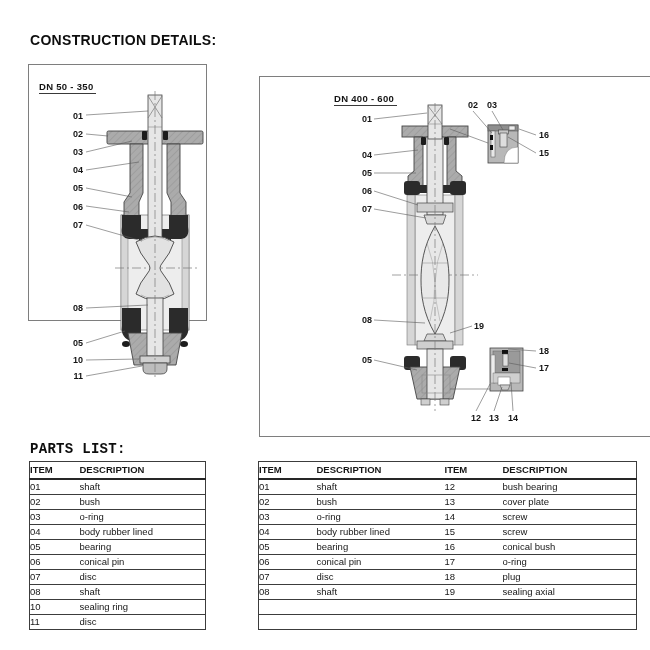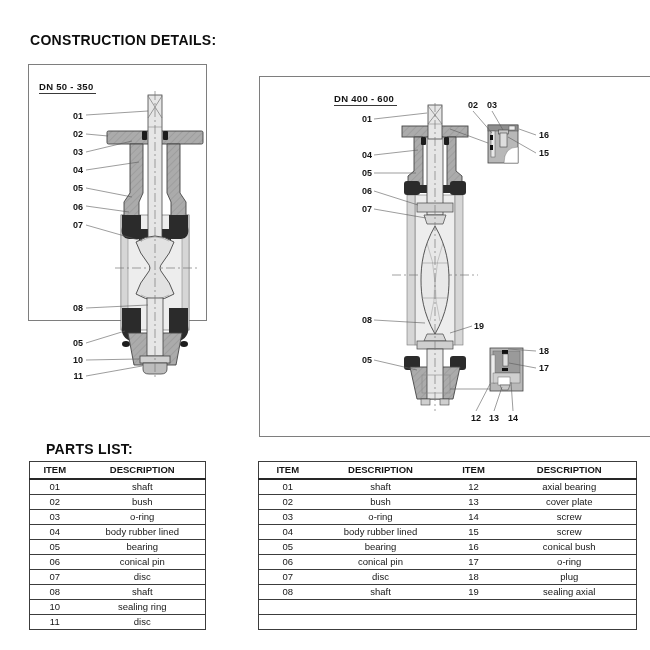--- a/index.html
+++ b/index.html
@@ -7,35 +7,35 @@
           font-family:"Liberation Sans","DejaVu Sans",sans-serif;overflow:hidden;}
   .h1{position:absolute;font-size:14px;font-weight:bold;color:#0d0d0d;letter-spacing:.3px;}
   .dbox{position:absolute;border:1px solid #7e7e7e;background:#fff;box-sizing:border-box;}
   .dbox svg{display:block;}
   .co{font-size:9px;font-weight:bold;fill:#141414;}
   .dn{font-size:9.5px;font-weight:bold;fill:#141414;letter-spacing:.3px;}
   .ld{stroke:#5a5a5a;stroke-width:0.6;fill:none;}
   .cl{stroke:#7a7a7a;stroke-width:0.7;fill:none;stroke-dasharray:9 3 2 3;}
   .parts{position:absolute;border-collapse:collapse;table-layout:fixed;
          font-size:9.5px;color:#161616;background:#fff;border:1.4px solid #3c3c3c;}
-  .parts th,.parts td{border-top:1px solid #3c3c3c;text-align:center;font-weight:normal;
+  .parts th,.parts td{border-top:1px solid #3c3c3c;text-align:left;font-weight:normal;
          height:14px;line-height:14px;padding:0;overflow:hidden;white-space:nowrap;}
   .parts thead th{font-weight:bold;height:16px;line-height:16px;border-top:none;
          border-bottom:2px solid #262626;}
   .ci{padding-left:12px;}
   .ci2{padding-left:16px;}
   .cd{padding-left:12px;}
 </style>
 </head>
 <body>
 
 <div class="canvas">
 
   <div class="h1" style="left:30px;top:32px;">CONSTRUCTION DETAILS:</div>
-  <div class="h1" style="left:46px;top:441px;">PARTS LIST:</div>
+  <div class="h1" style="left:30px;top:441px;font-family:Liberation Mono, monospace;">PARTS LIST:</div>
 
   <div class="dbox" style="left:28px;top:64px;width:179px;height:257px;">
     <svg width="177" height="359" viewBox="0 0 177 359">
       <defs>
         <pattern id="hatchL" width="5" height="5" patternUnits="userSpaceOnUse" patternTransform="rotate(45)">
           <rect width="5" height="5" fill="#ababab"></rect>
           <line x1="0" y1="0" x2="0" y2="5" stroke="#959595" stroke-width="1.2"></line>
         </pattern>
       </defs>
 
@@ -329,21 +329,21 @@
         <th class="cd">DESCRIPTION</th>
         <th class="ci2">ITEM</th>
         <th class="cd">DESCRIPTION</th>
       </tr>
     </thead>
     <tbody>
       <tr>
           <td class="ci2">01</td>
           <td class="cd">shaft</td>
           <td class="ci2">12</td>
-          <td class="cd">axial bearing</td>
+          <td class="cd">bush bearing</td>
         </tr>
       <tr>
           <td class="ci2">02</td>
           <td class="cd">bush</td>
           <td class="ci2">13</td>
           <td class="cd">cover plate</td>
         </tr>
       <tr>
           <td class="ci2">03</td>
           <td class="cd">o-ring</td>

